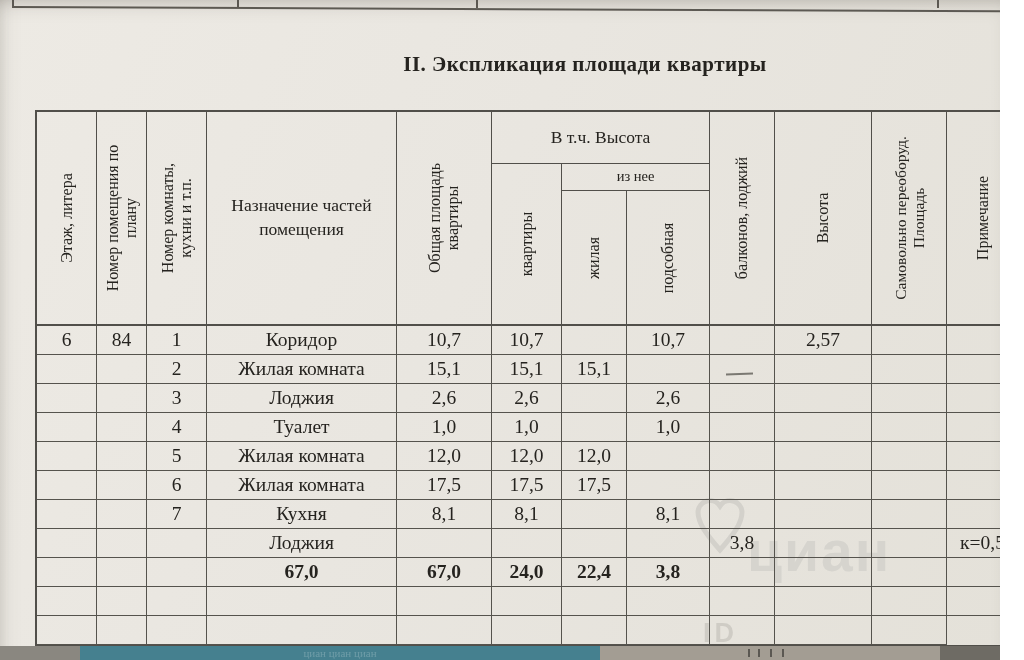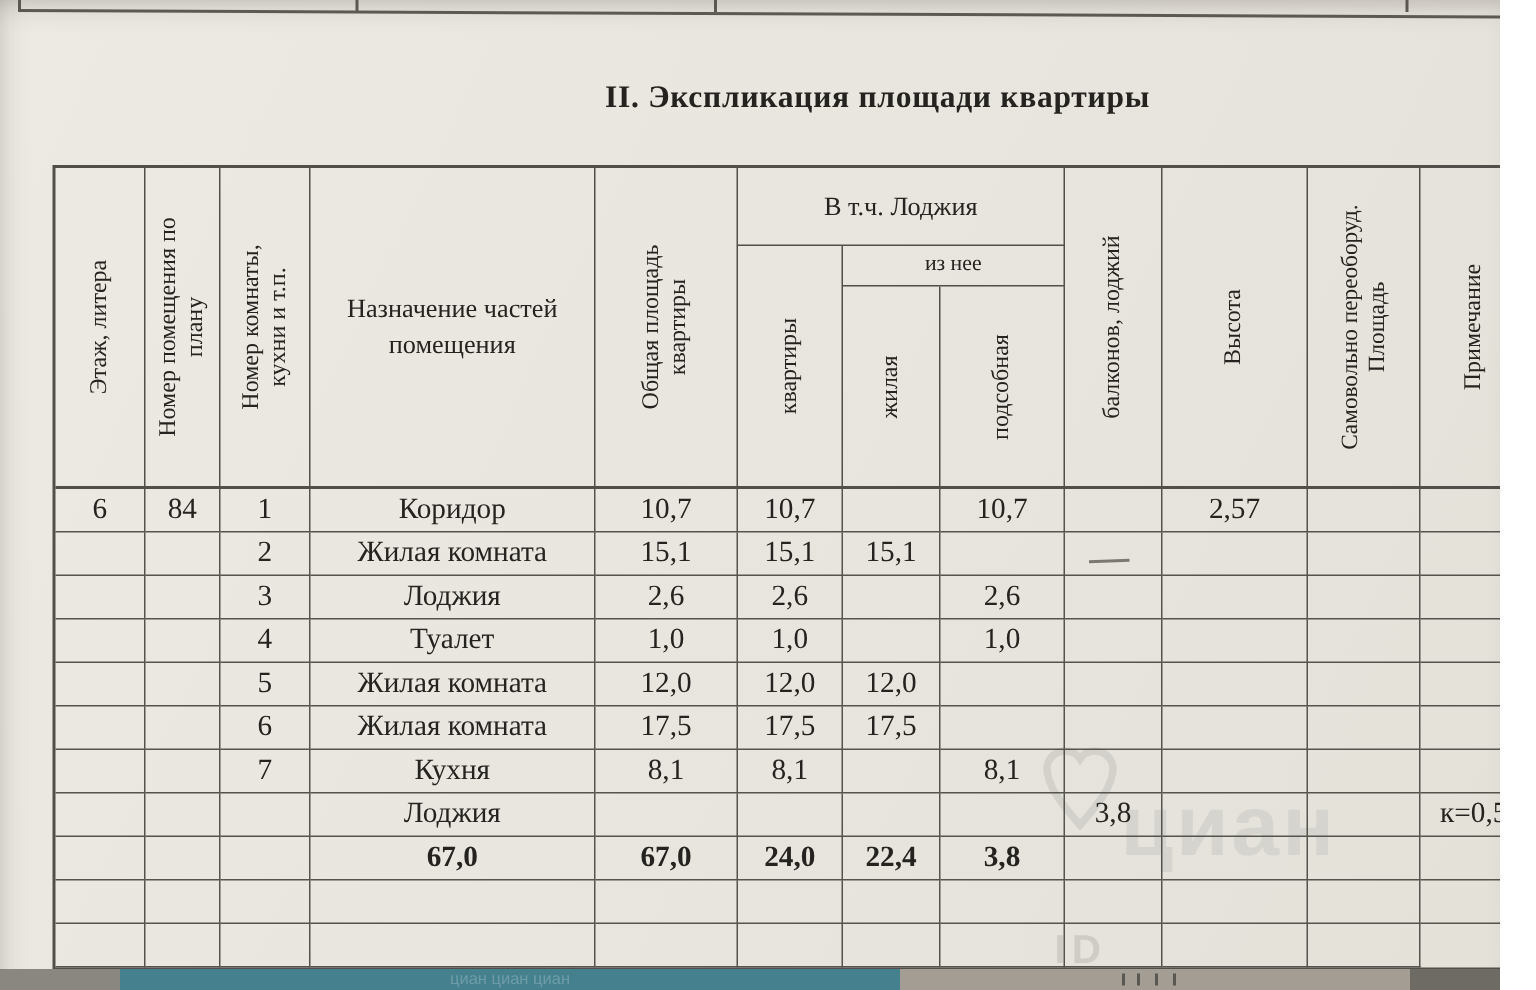--- a/index.html
+++ b/index.html
@@ -65,21 +65,21 @@
   .watermark{position:absolute;z-index:1;font-family:"Liberation Sans",sans-serif;}
   .wm-logo{position:absolute;left:747px;top:518px;font-size:57px;font-weight:bold;color:#d6d4ce;letter-spacing:2px;opacity:.95;}
   .wm-pin{position:absolute;left:694px;top:496px;opacity:.9;}
   .wm-id{position:absolute;left:703px;top:570px;font-size:27px;font-weight:bold;color:#ccc9c2;letter-spacing:4px;opacity:.85;margin-top:48px;}
 
   
   .band{position:absolute;left:0;top:646px;width:1024px;height:14px;z-index:3;}
   .band-seg{position:absolute;top:0;height:14px;}
   .seg-left{left:0;width:80px;background:#8a8780;}
   .seg-teal{left:80px;width:520px;background:#45808f;color:rgba(255,255,255,.22);
-    font-family:Liberation Sans, sans-serif;font-size:11px;line-height:14px;
+    font-family:Liberation Serif, serif;font-size:11px;line-height:14px;
     display:flex;justify-content:space-around;overflow:hidden;}
   .seg-tan{left:600px;width:340px;background:#a39d93;}
   .seg-dark{left:940px;width:84px;background:#6e6b64;}
   .tick{position:absolute;top:3px;width:2px;height:8px;background:#3c3a36;opacity:.7;}
 </style>
 </head>
 <body>
 
 <div class="page">
 
@@ -112,21 +112,21 @@
           <span class="vtext" style="width:150px">Номер комнаты, кухни и т.п.</span>
         </div>
       <div class="hcell br hcenter" style="left:170px;width:190px">
           <span style="width:150px">Назначение частей помещения</span>
         </div>
       <div class="hcell br" style="left:360px;width:95px">
           <span class="vtext" style="width:160px">Общая площадь квартиры</span>
         </div>
 
       <div class="hcell br bb hcenter" style="left:455px;width:218px;height:52px">
-          <span>В т.ч. Лоджия</span>
+          <span>В т.ч. Высота</span>
         </div>
       <div class="hcell br" style="left:455px;top:52px;width:70px;height:160px">
           <span class="vtext" style="width:140px">квартиры</span>
         </div>
       <div class="hcell br bb hcenter" style="left:525px;top:52px;width:148px;height:27px;font-size:14.5px">
           <span>из нее</span>
         </div>
       <div class="hcell br" style="left:525px;top:79px;width:65px;height:133px">
           <span class="vtext" style="width:120px">жилая</span>
         </div>

